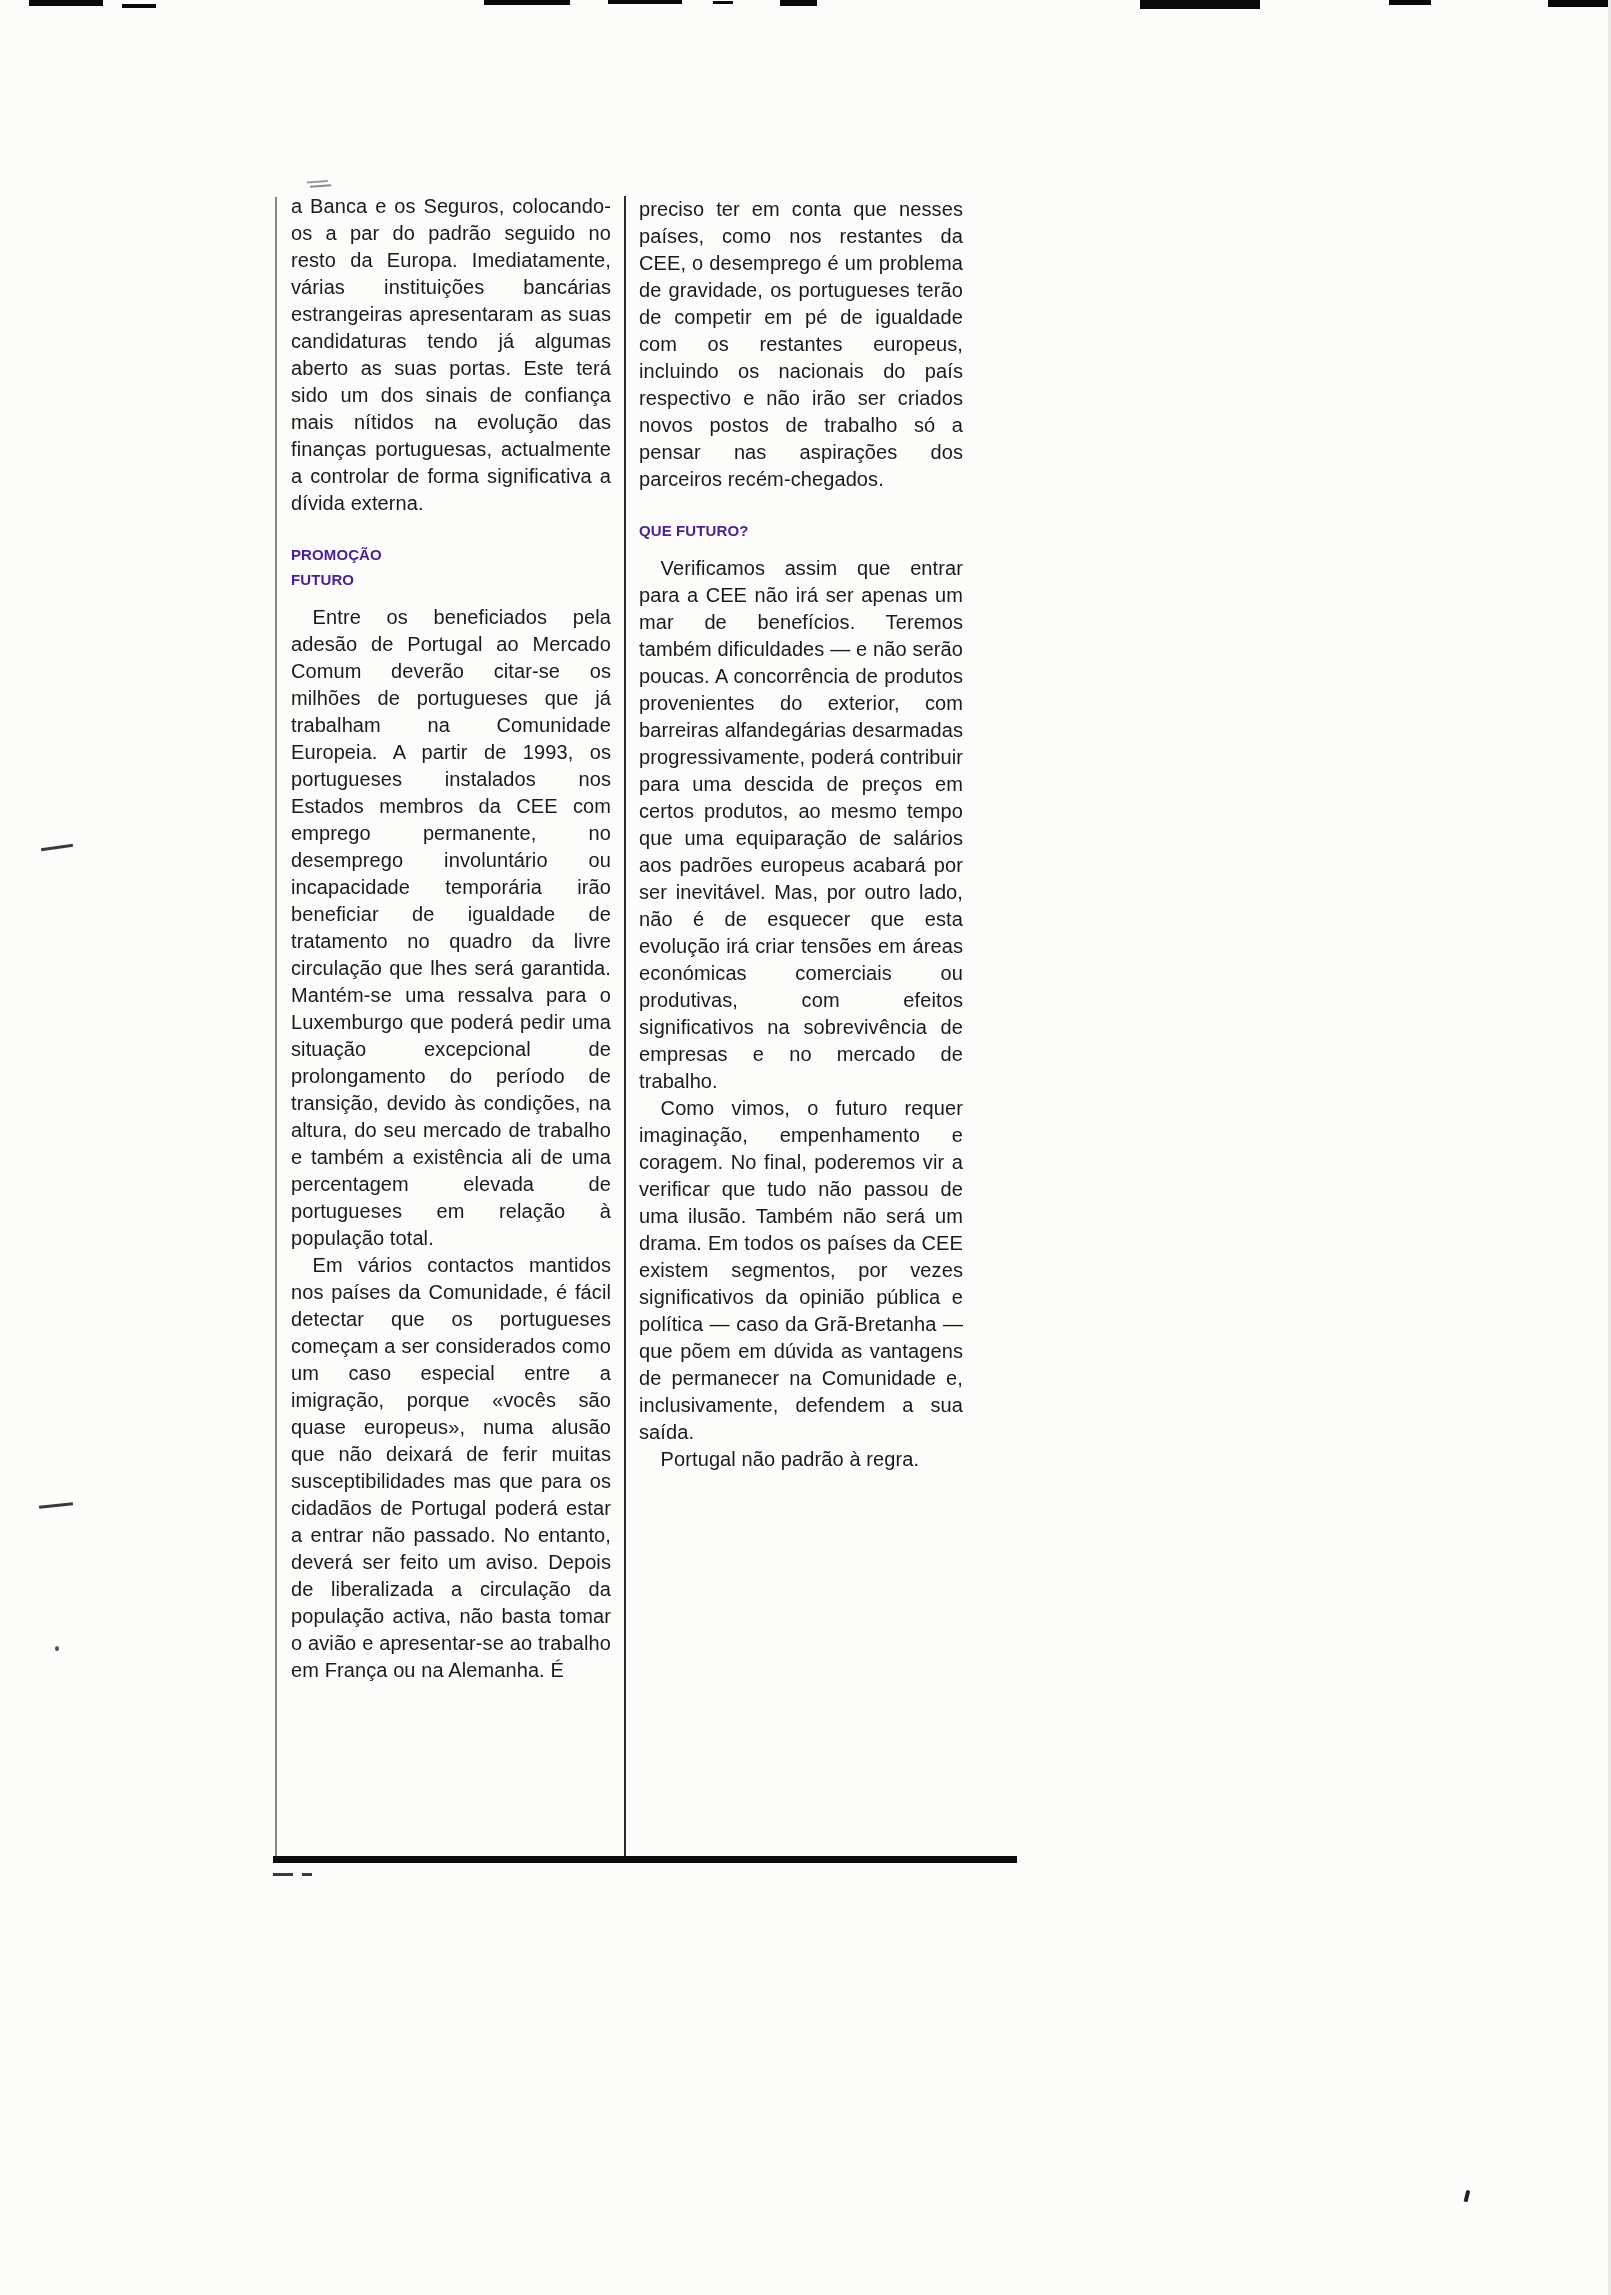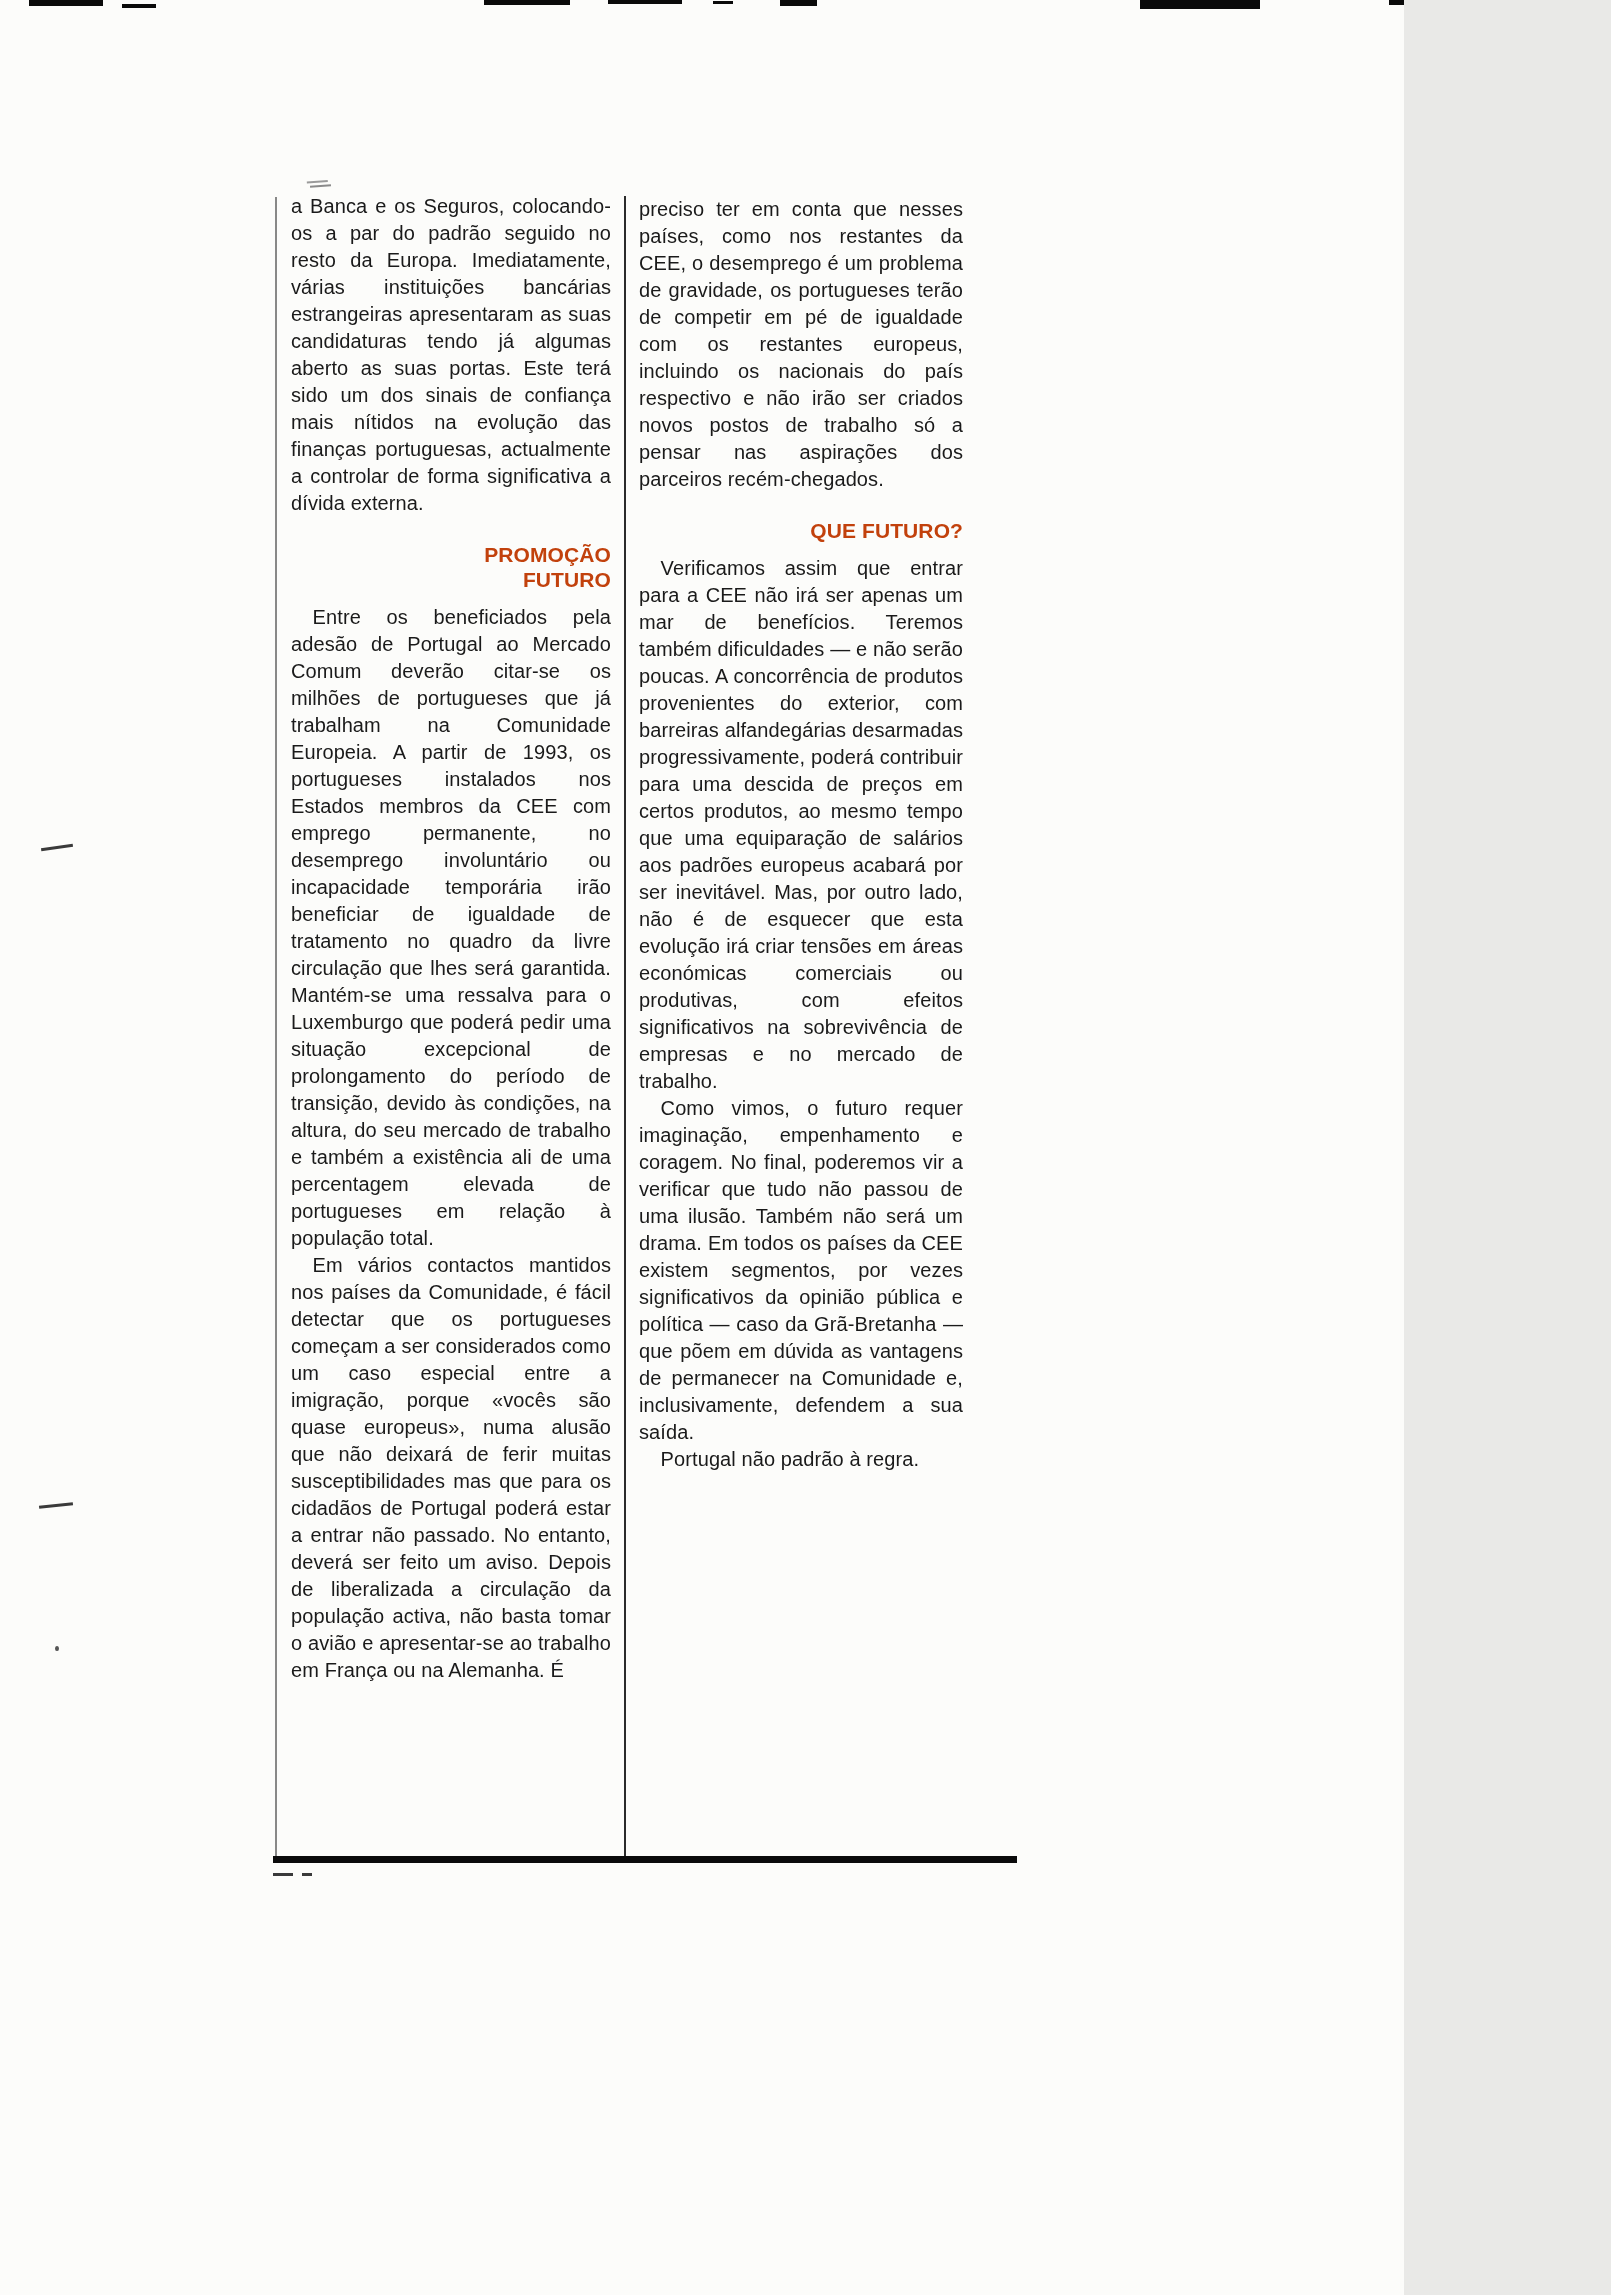--- a/index.html
+++ b/index.html
@@ -3,46 +3,46 @@
 <meta charset="utf-8">
 <style>
   html, body { margin: 0; padding: 0; }
   body {
     width: 1612px; height: 2295px;
     background: #e9e9e7;
     font-family: "Liberation Sans", sans-serif;
   }
   .page {
     position: relative;
-    width: 1404px; height: 2295px;
+    width: 1608px; height: 2295px;
     background: #fcfcfa;
     overflow: hidden;
     color: #161616;
   }
 
   
   .col {
     position: absolute;
     font-size: 20px;
     line-height: 27px;
     text-align: justify;
     letter-spacing: 0.1px;
     color: #1a1a1a;
   }
   .col-left  { left: 291px;  top: 193px; width: 320px; }
   .col-right { left: 639px; top: 196px; width: 324px; }
   .col p { margin: 0; text-indent: 21.6px; }
   .col p.cont { text-indent: 0; }
   .heading {
     font-weight: bold;
-    font-size: 21px;
+    font-size: 15px;
     line-height: 25.5px;
     margin: 24.6px 0 11.8px 0;
-    text-align: right;
-    color: #c2410c;
+    text-align: left;
+    color: #4c1d95;
   }
   .heading span { display: block; }
 
   
   .left-rule {
     position: absolute; left: 275px; top: 197px;
     width: 1.5px; height: 1663px;
     background: #4a4a4a; opacity: 0.65;
   }
   .column-divider {

